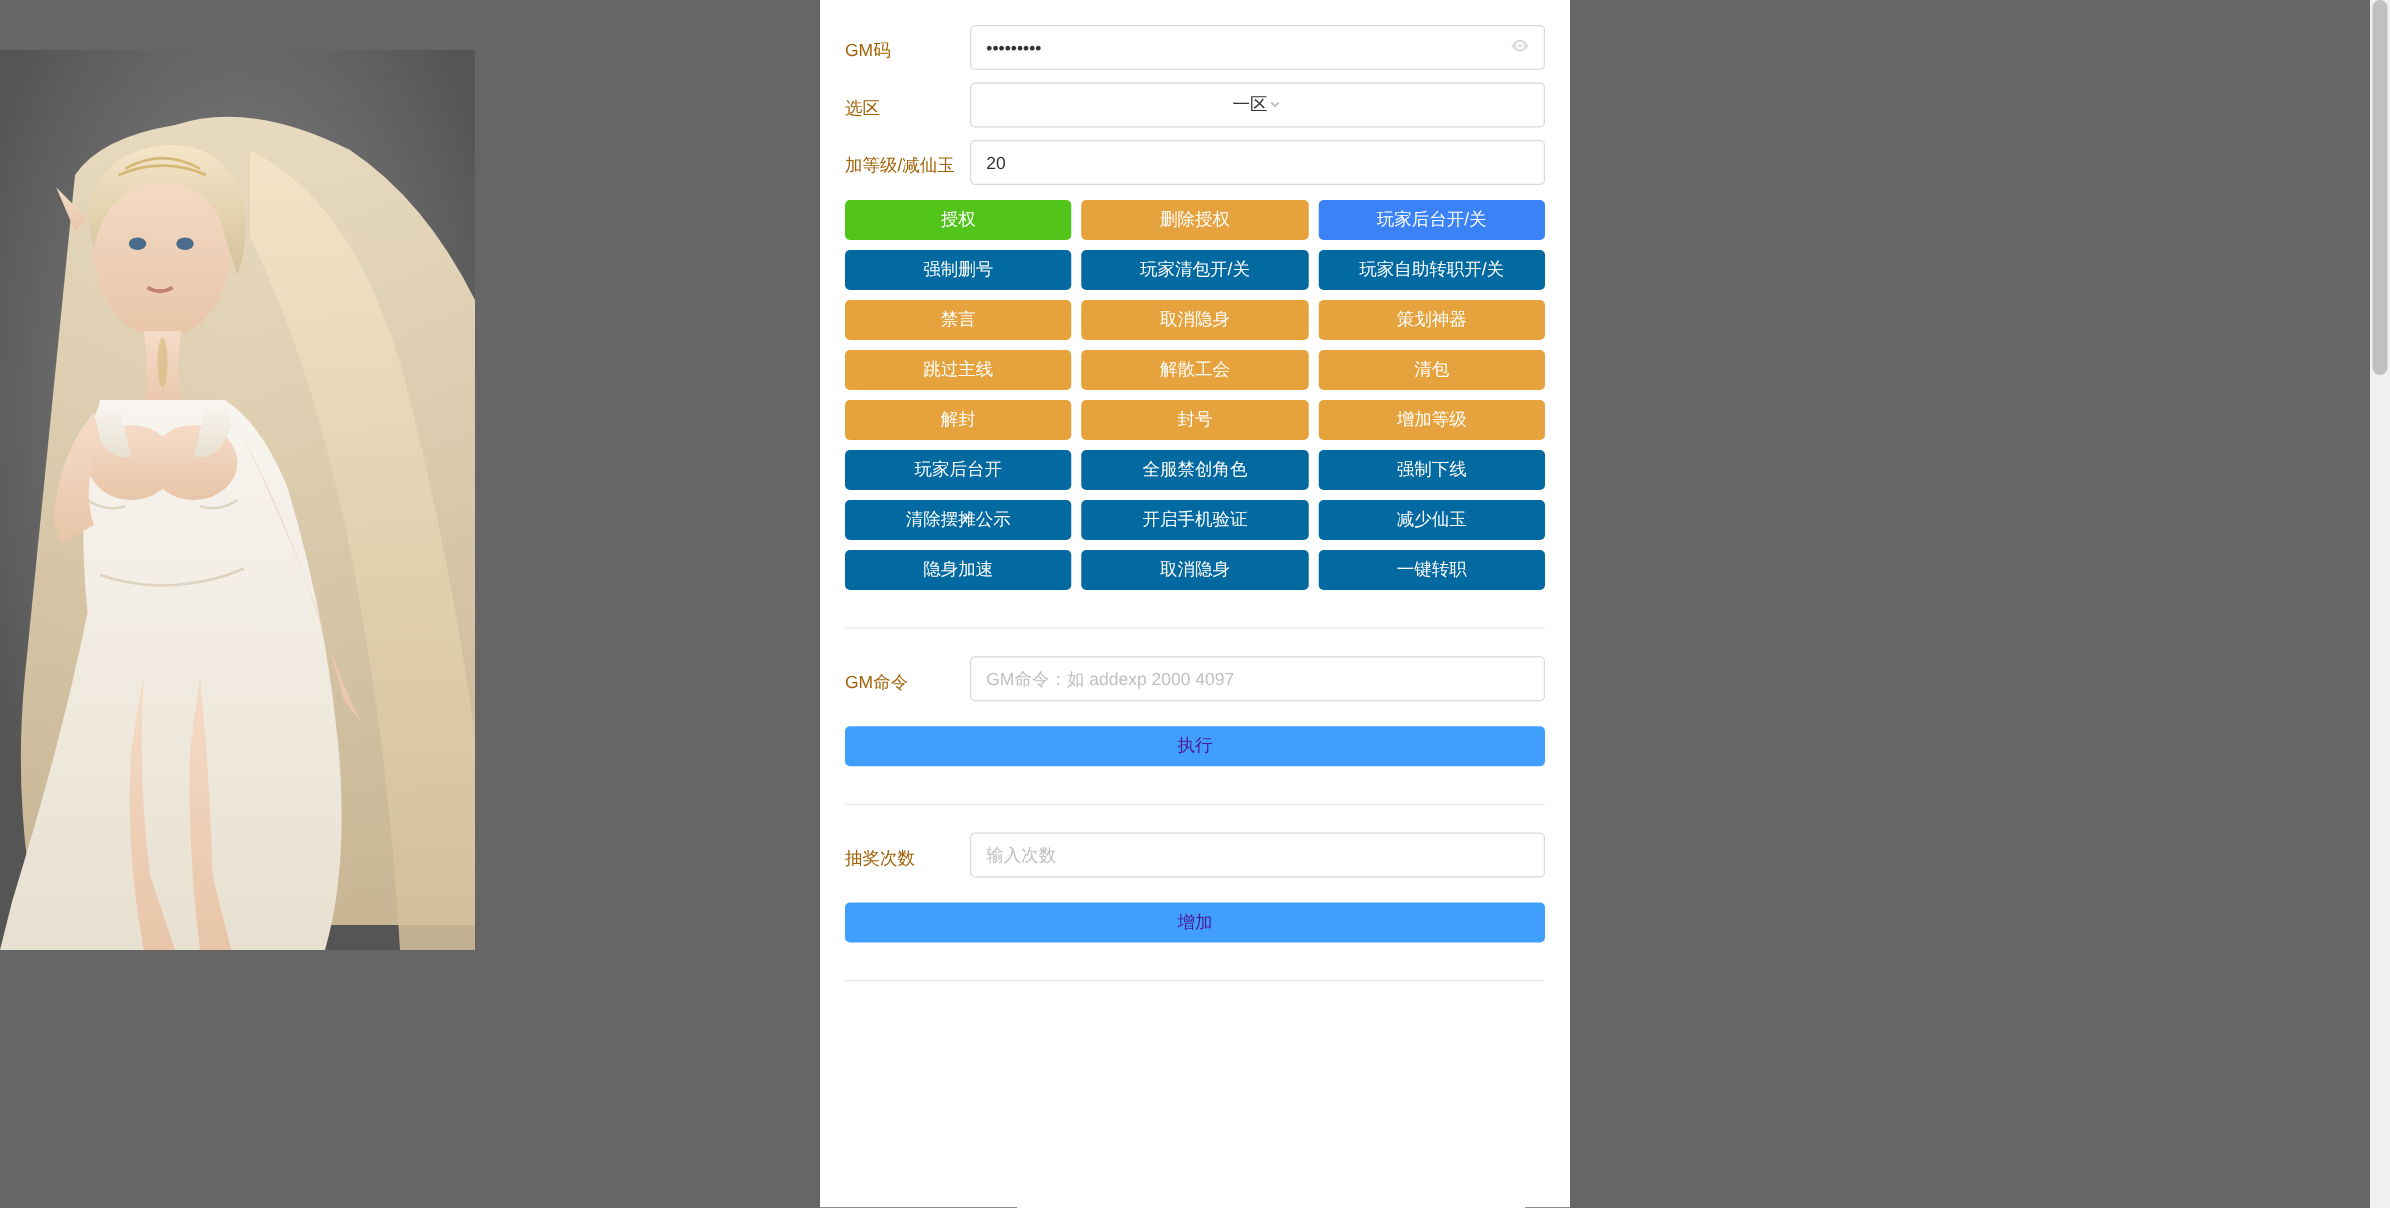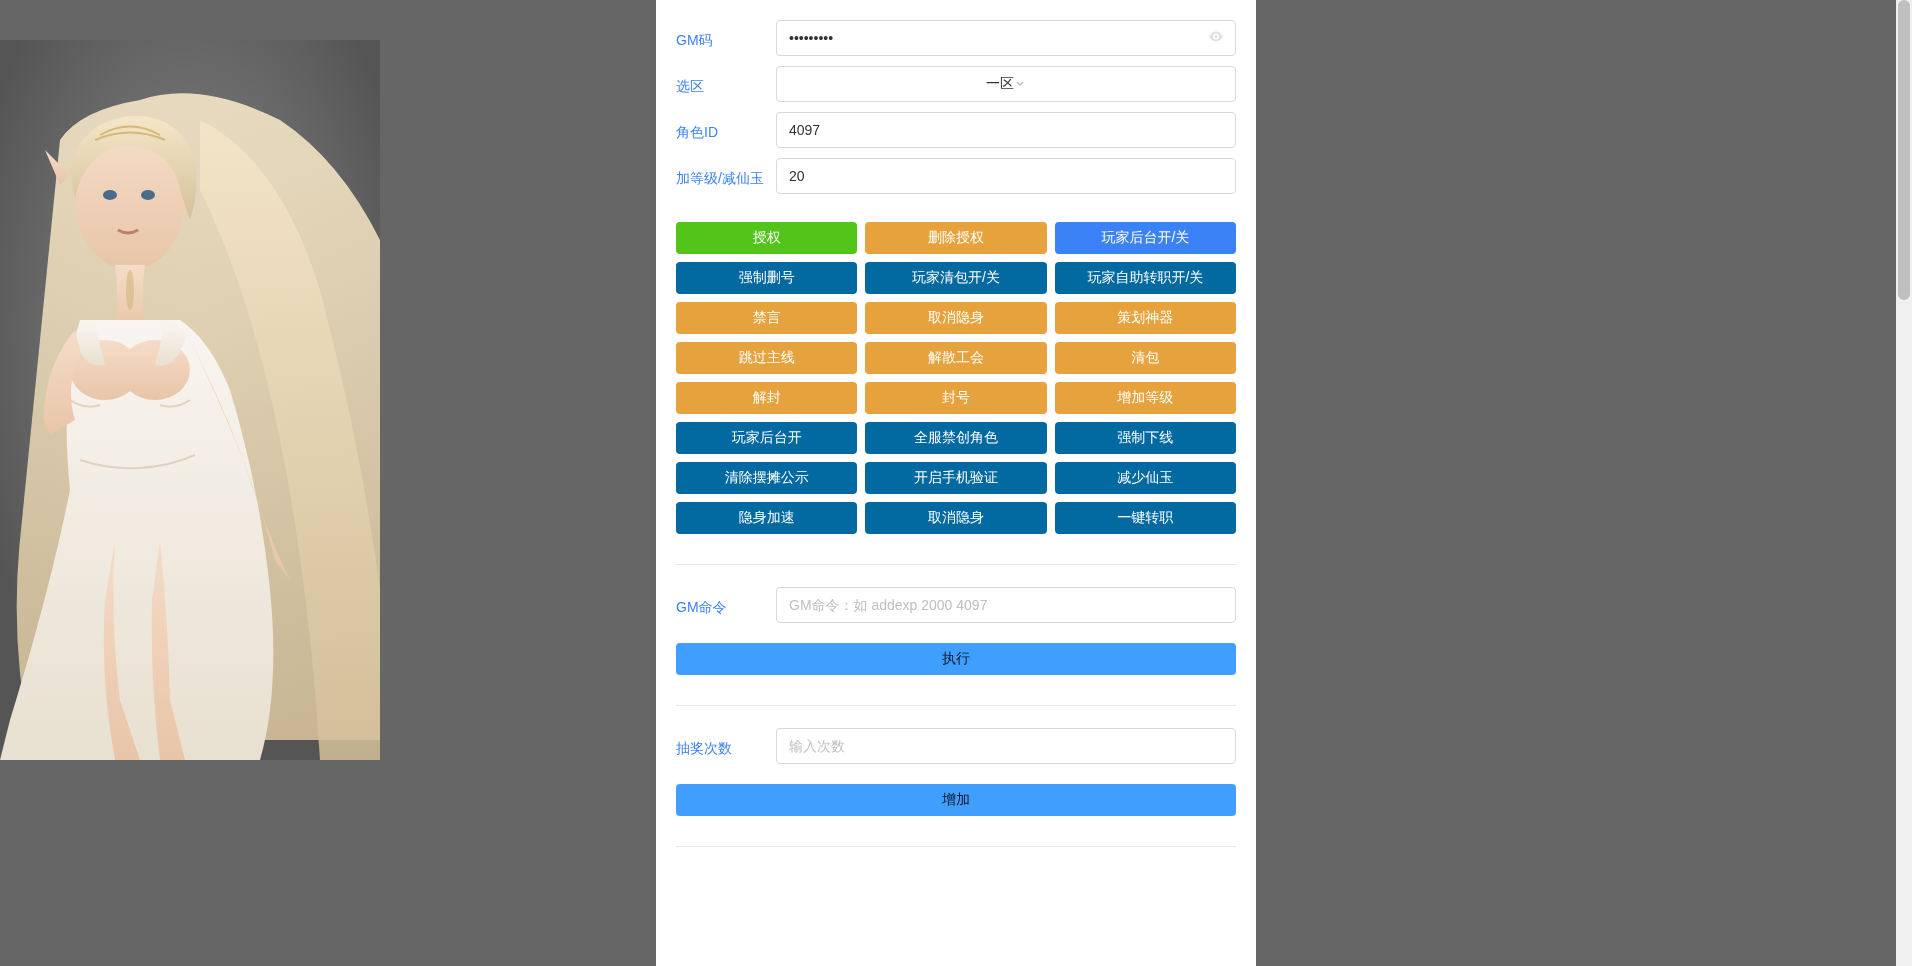--- a/index.html
+++ b/index.html
@@ -61,21 +61,21 @@
       position: relative;
       z-index: 2;
     }
     .form-row {
       display: flex;
       align-items: center;
       margin-bottom: 10px;
     }
     .form-label {
       width: 100px;
-      color: #3b82f6;
+      color: #a16207;
       font-size: 14px;
       padding-top: 6px;
     }
     .form-control-wrap {
       flex: 1;
       position: relative;
     }
     .form-input {
       width: 100%;
       height: 36px;
@@ -112,21 +112,21 @@
       right: 12px;
       top: 50%;
       transform: translateY(-50%);
       color: #bfbfbf;
       cursor: pointer;
     }
     .button-grid {
       display: grid;
       grid-template-columns: 1fr 1fr 1fr;
       gap: 8px;
-      margin-top: 28px;
+      margin-top: 12px;
     }
     .btn {
       height: 32px;
       border: none;
       border-radius: 4px;
       color: #fff;
       font-size: 14px;
       cursor: pointer;
       display: flex;
       align-items: center;
@@ -134,21 +134,21 @@
     }
     .btn-green { background: #52c41a; }
     .btn-orange { background: #e6a23c; }
     .btn-red { background: #3b82f6; text-align: center; }
     .btn-blue { background: #0369a1; }
     .btn-full {
       width: 100%;
       height: 32px;
       border: none;
       border-radius: 4px;
-      color: #0f172a;
+      color: #4c1d95;
       font-size: 14px;
       cursor: pointer;
       background: #409eff;
       margin-top: 10px;
     }
     .divider {
       height: 1px;
       background: #e8e8e8;
       margin: 30px 0 22px 0;
     }
@@ -220,26 +220,20 @@
         <span>一区</span>
         <span class="select-arrow">
           <svg width="12" height="12" viewBox="0 0 12 12" fill="none" stroke="currentColor" stroke-width="1.5">
               <path d="M3 5l3 3 3-3"></path>
             </svg>
         </span>
       </div>
     </div>
   </div>
 
-  <div class="form-row">
-    <div class="form-label">角色ID</div>
-    <div class="form-control-wrap">
-      <input type="text" class="form-input" value="4097" style="">
-    </div>
-  </div>
 
   <div class="form-row">
     <div class="form-label">加等级/减仙玉</div>
     <div class="form-control-wrap">
       <input type="text" class="form-input" value="20" style="">
     </div>
   </div>
 
   <div class="button-grid">
     <button class="btn btn-green">授权</button>

